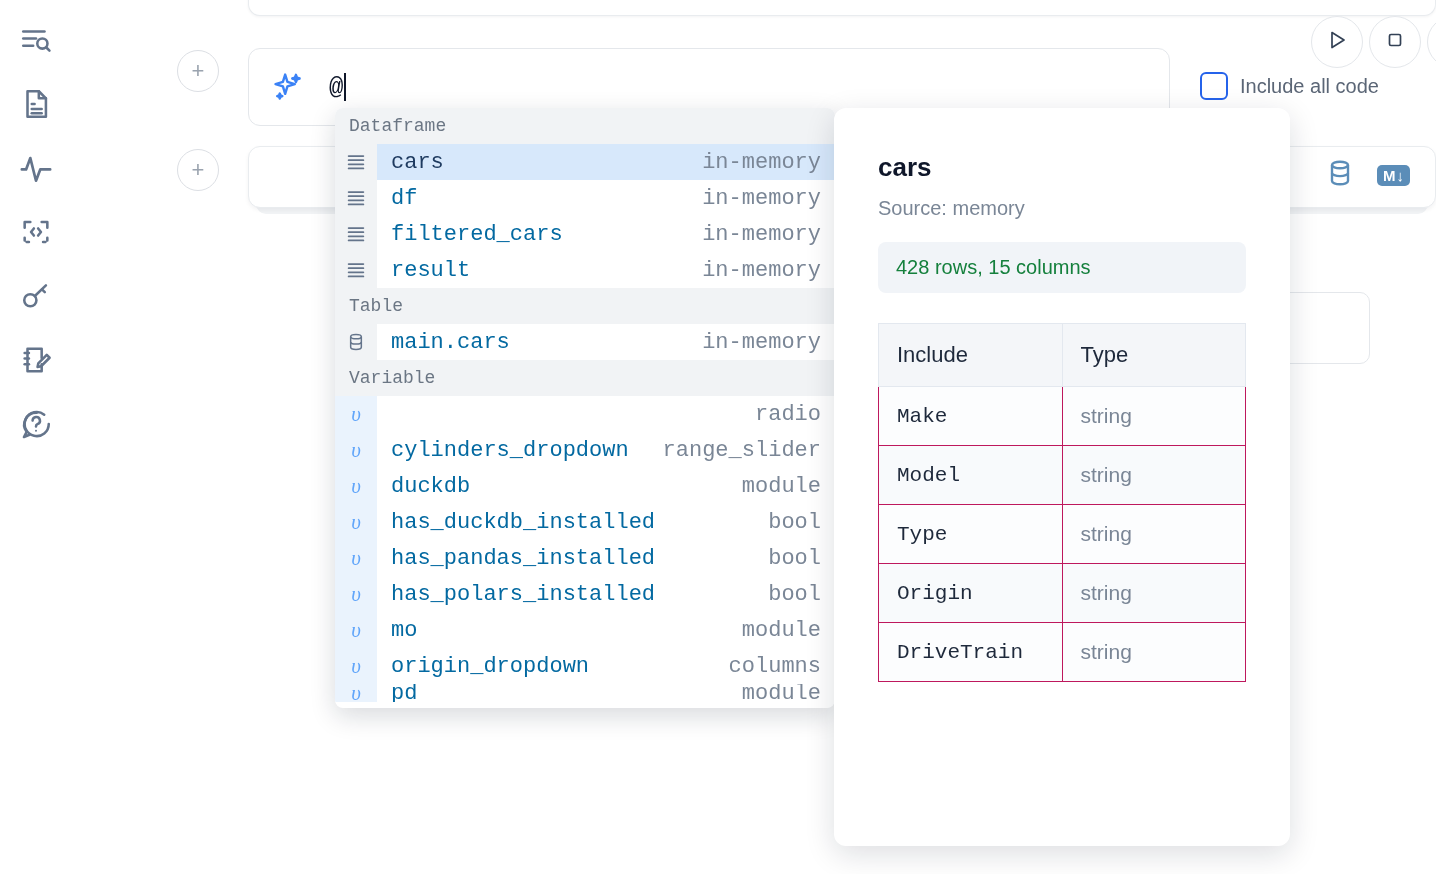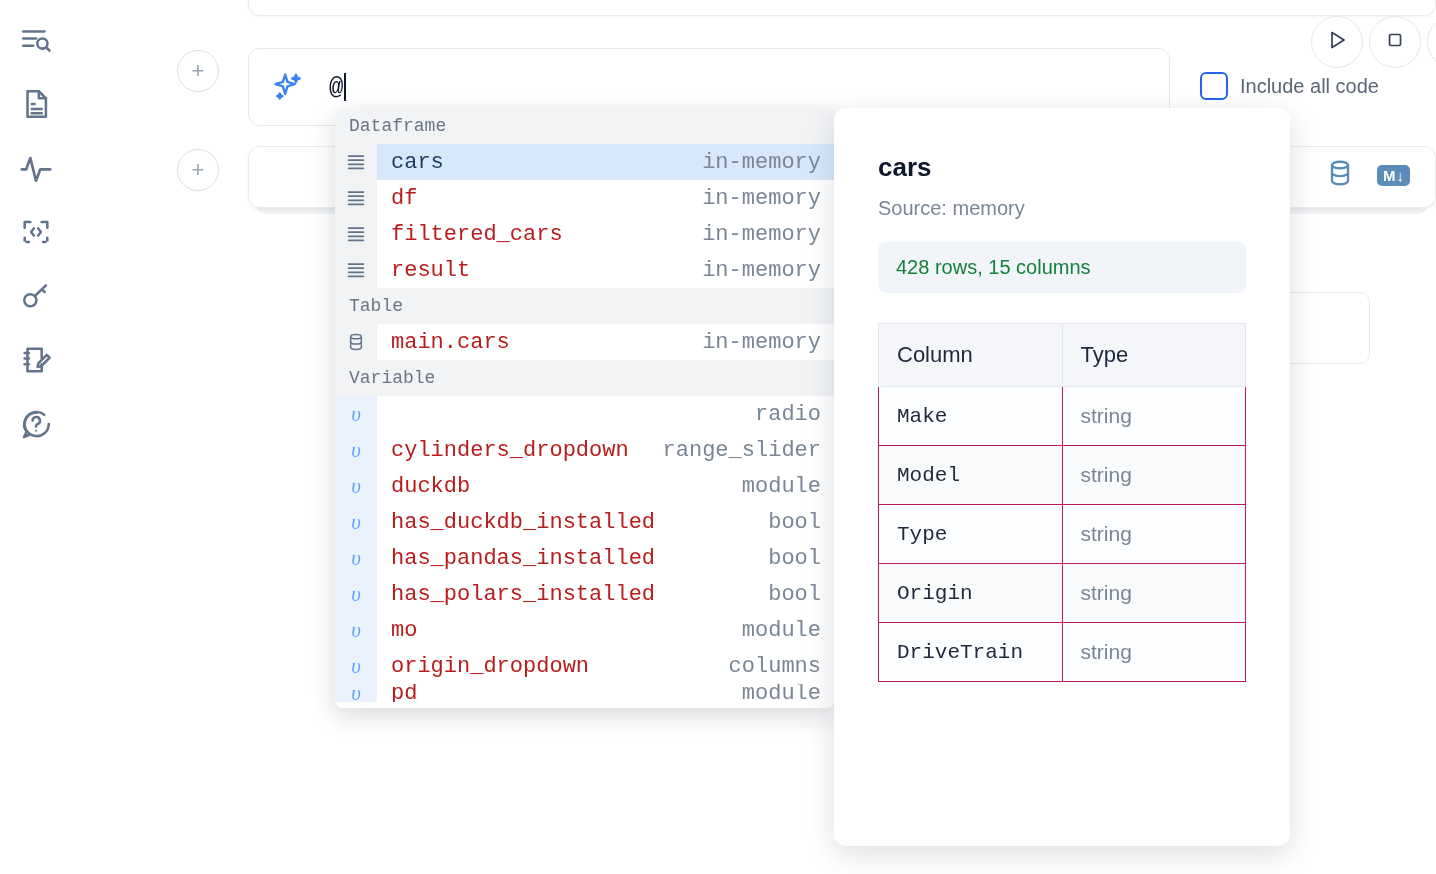--- a/index.html
+++ b/index.html
@@ -136,21 +136,21 @@
     display: flex; align-items: center; height: 36px; background: #fff;
     cursor: pointer; font-size: 22px;
   }
   .ac-row.selected { background: #d7e8fb; }
   .ac-row .gut {
     width: 42px; flex: 0 0 42px; height: 36px;
     display: flex; align-items: center; justify-content: center;
     background: #f1f3f5; color: #64748b;
   }
   .ac-row.var .gut { background: #eaf3fd; color: #60a5fa; font-style: italic; font-size: 21px; font-family: "Liberation Serif", serif; }
-  .ac-row .nm { padding-left: 14px; color: #b91c1c; white-space: nowrap; overflow: hidden; }
+  .ac-row .nm { padding-left: 14px; color: #0369a1; white-space: nowrap; overflow: hidden; }
   .ac-row.selected .nm { color: #1e3a5f; }
   .ac-row .ty {
     margin-left: auto; padding-right: 14px; color: #7a8696; white-space: nowrap;
   }
   .ac-row.clip { height: 18px; overflow: hidden; }
 
   
   .detail {
     position: absolute; left: 834px; top: 108px; width: 456px; height: 738px;
     background: #fff; border-radius: 12px;
@@ -425,21 +425,21 @@
       </div>
     </div>
 
   <div class="detail">
     <div class="detail-title">cars</div>
     <div class="detail-source">Source: memory</div>
     <div class="detail-chip">428 rows, 15 columns</div>
     <table class="detail-table">
       <thead>
         <tr>
-          <th>Column</th>
+          <th>Include</th>
           <th>Type</th>
         </tr>
       </thead>
       <tbody id="detail-body">
           <tr class="">
             <td class="col">Make</td>
             <td class="typ">string</td>
           </tr>
           <tr class="alt">
             <td class="col">Model</td>

